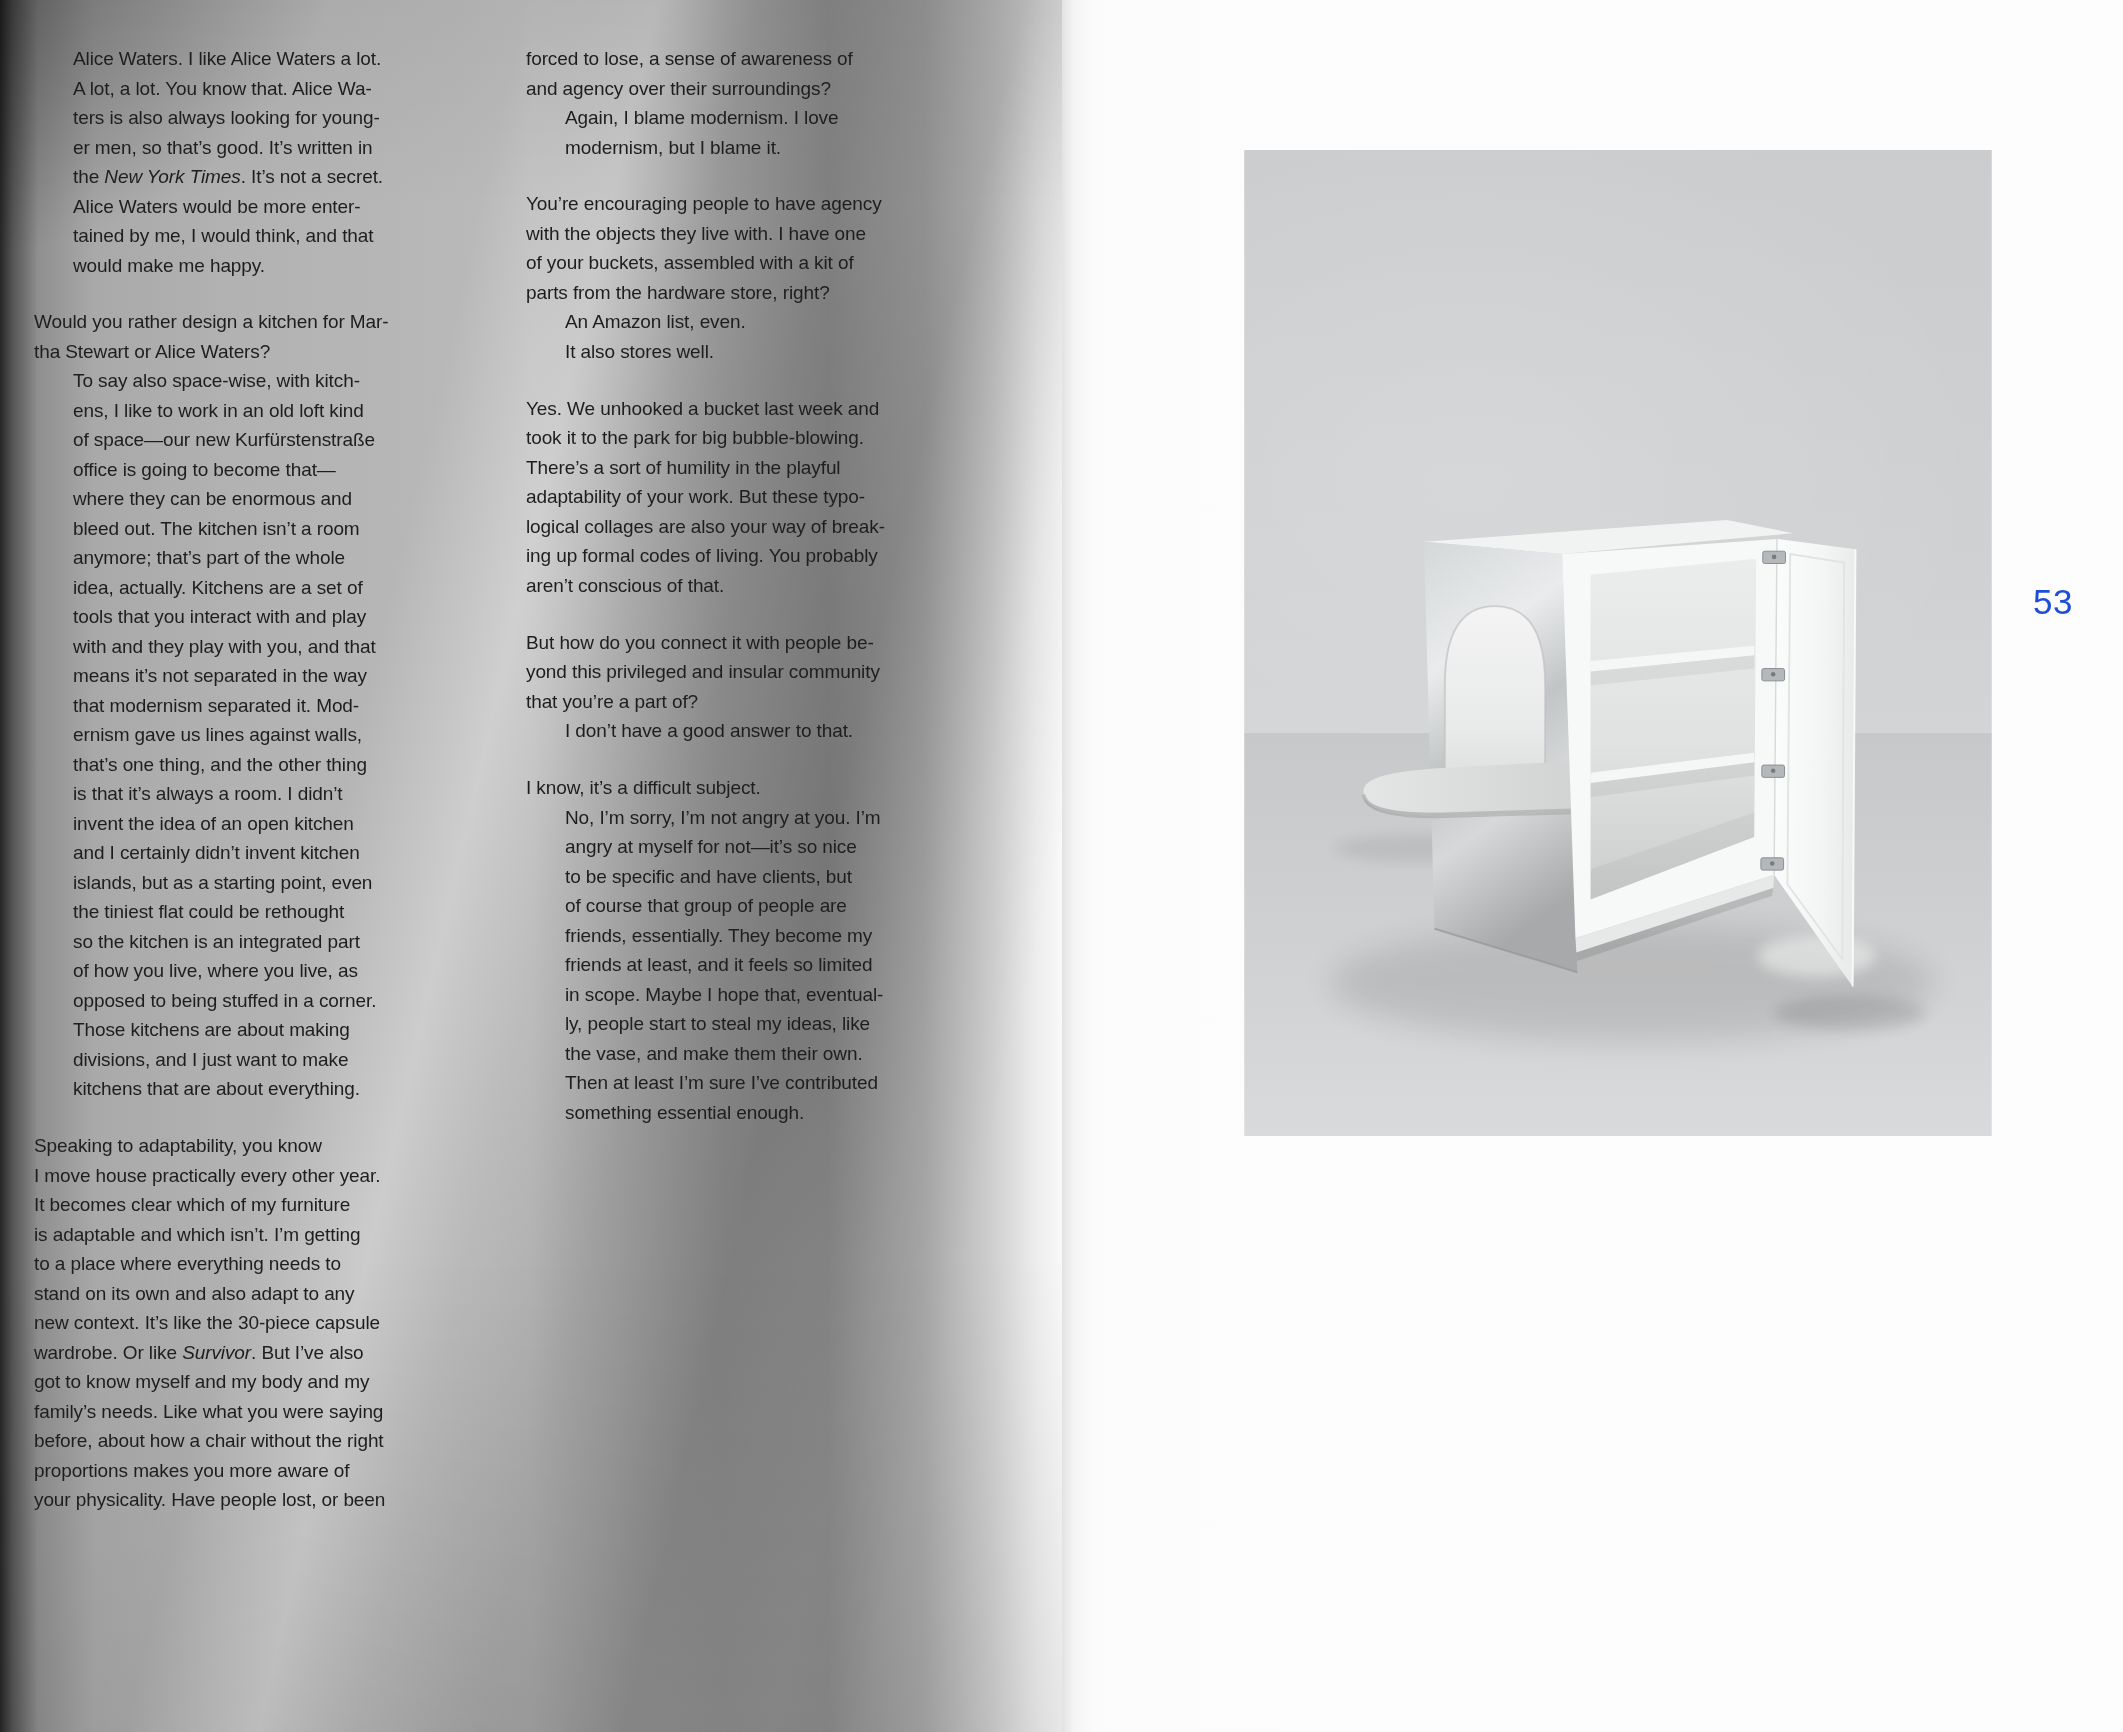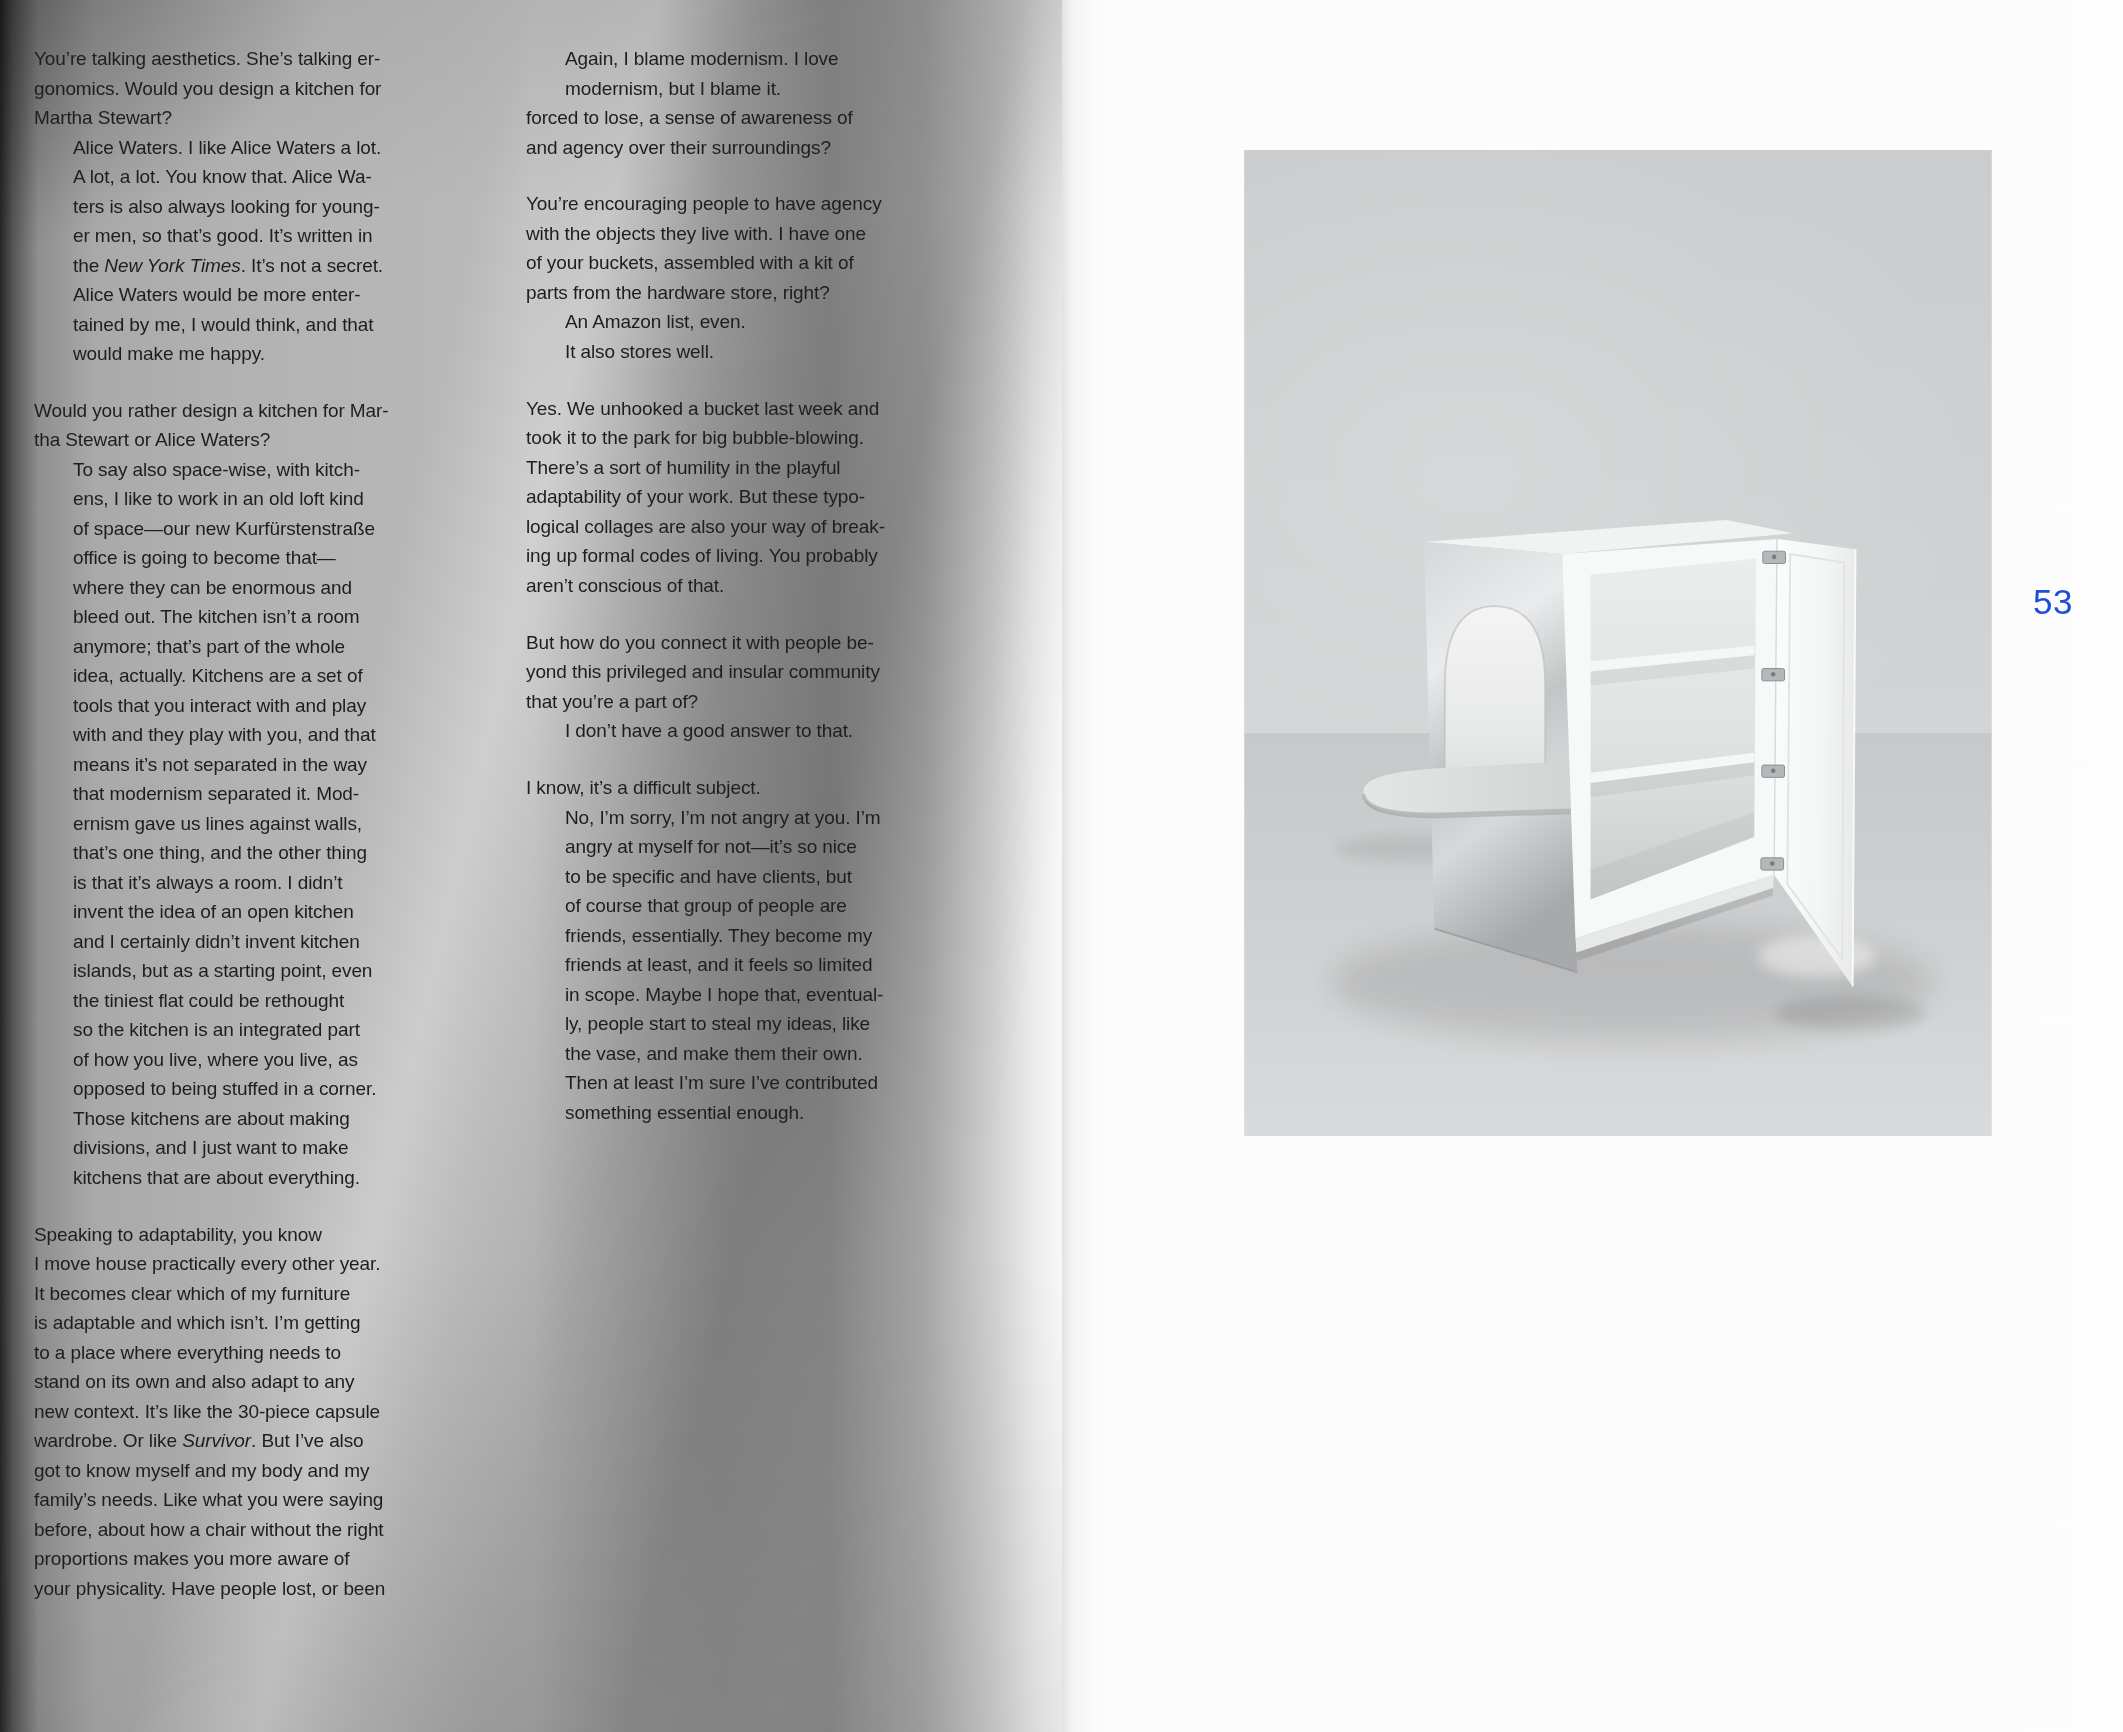--- a/index.html
+++ b/index.html
@@ -50,25 +50,20 @@
     position:absolute;left:1244px;top:150px;width:748px;height:986px;
     overflow:hidden;
   }
   .photo svg{display:block;width:748px;height:986px;}
 </style>
 </head>
 <body>
 
 <div class="left-page">
   <div class="column col-0">
-      <div class="block">
-        <div class="line">You’re talking aesthetics. She’s talking er-</div>
-        <div class="line">gonomics. Would you design a kitchen for</div>
-        <div class="line">Martha Stewart?</div>
-      </div>
       <div class="block indent">
         <div class="line">Alice Waters. I like Alice Waters a lot.</div>
         <div class="line">A lot, a lot. You know that. Alice Wa-</div>
         <div class="line">ters is also always looking for young-</div>
         <div class="line">er men, so that’s good. It’s written in</div>
         <div class="line">the <i>New York Times</i>. It’s not a secret.</div>
         <div class="line">Alice Waters would be more enter-</div>
         <div class="line">tained by me, I would think, and that</div>
         <div class="line">would make me happy.</div>
       </div>
@@ -113,27 +108,27 @@
         <div class="line">new context. It’s like the 30-piece capsule</div>
         <div class="line">wardrobe. Or like <i>Survivor</i>. But I’ve also</div>
         <div class="line">got to know myself and my body and my</div>
         <div class="line">family’s needs. Like what you were saying</div>
         <div class="line">before, about how a chair without the right</div>
         <div class="line">proportions makes you more aware of</div>
         <div class="line">your physicality. Have people lost, or been</div>
       </div>
     </div>
   <div class="column col-1">
-      <div class="block indent">
-        <div class="line">Again, I blame modernism. I love</div>
-        <div class="line">modernism, but I blame it.</div>
-      </div>
       <div class="block">
         <div class="line">forced to lose, a sense of awareness of</div>
         <div class="line">and agency over their surroundings?</div>
+      </div>
+      <div class="block indent">
+        <div class="line">Again, I blame modernism. I love</div>
+        <div class="line">modernism, but I blame it.</div>
       </div>
       <div class="block gap">
         <div class="line">You’re encouraging people to have agency</div>
         <div class="line">with the objects they live with. I have one</div>
         <div class="line">of your buckets, assembled with a kit of</div>
         <div class="line">parts from the hardware store, right?</div>
       </div>
       <div class="block indent">
         <div class="line">An Amazon list, even.</div>
       </div>

